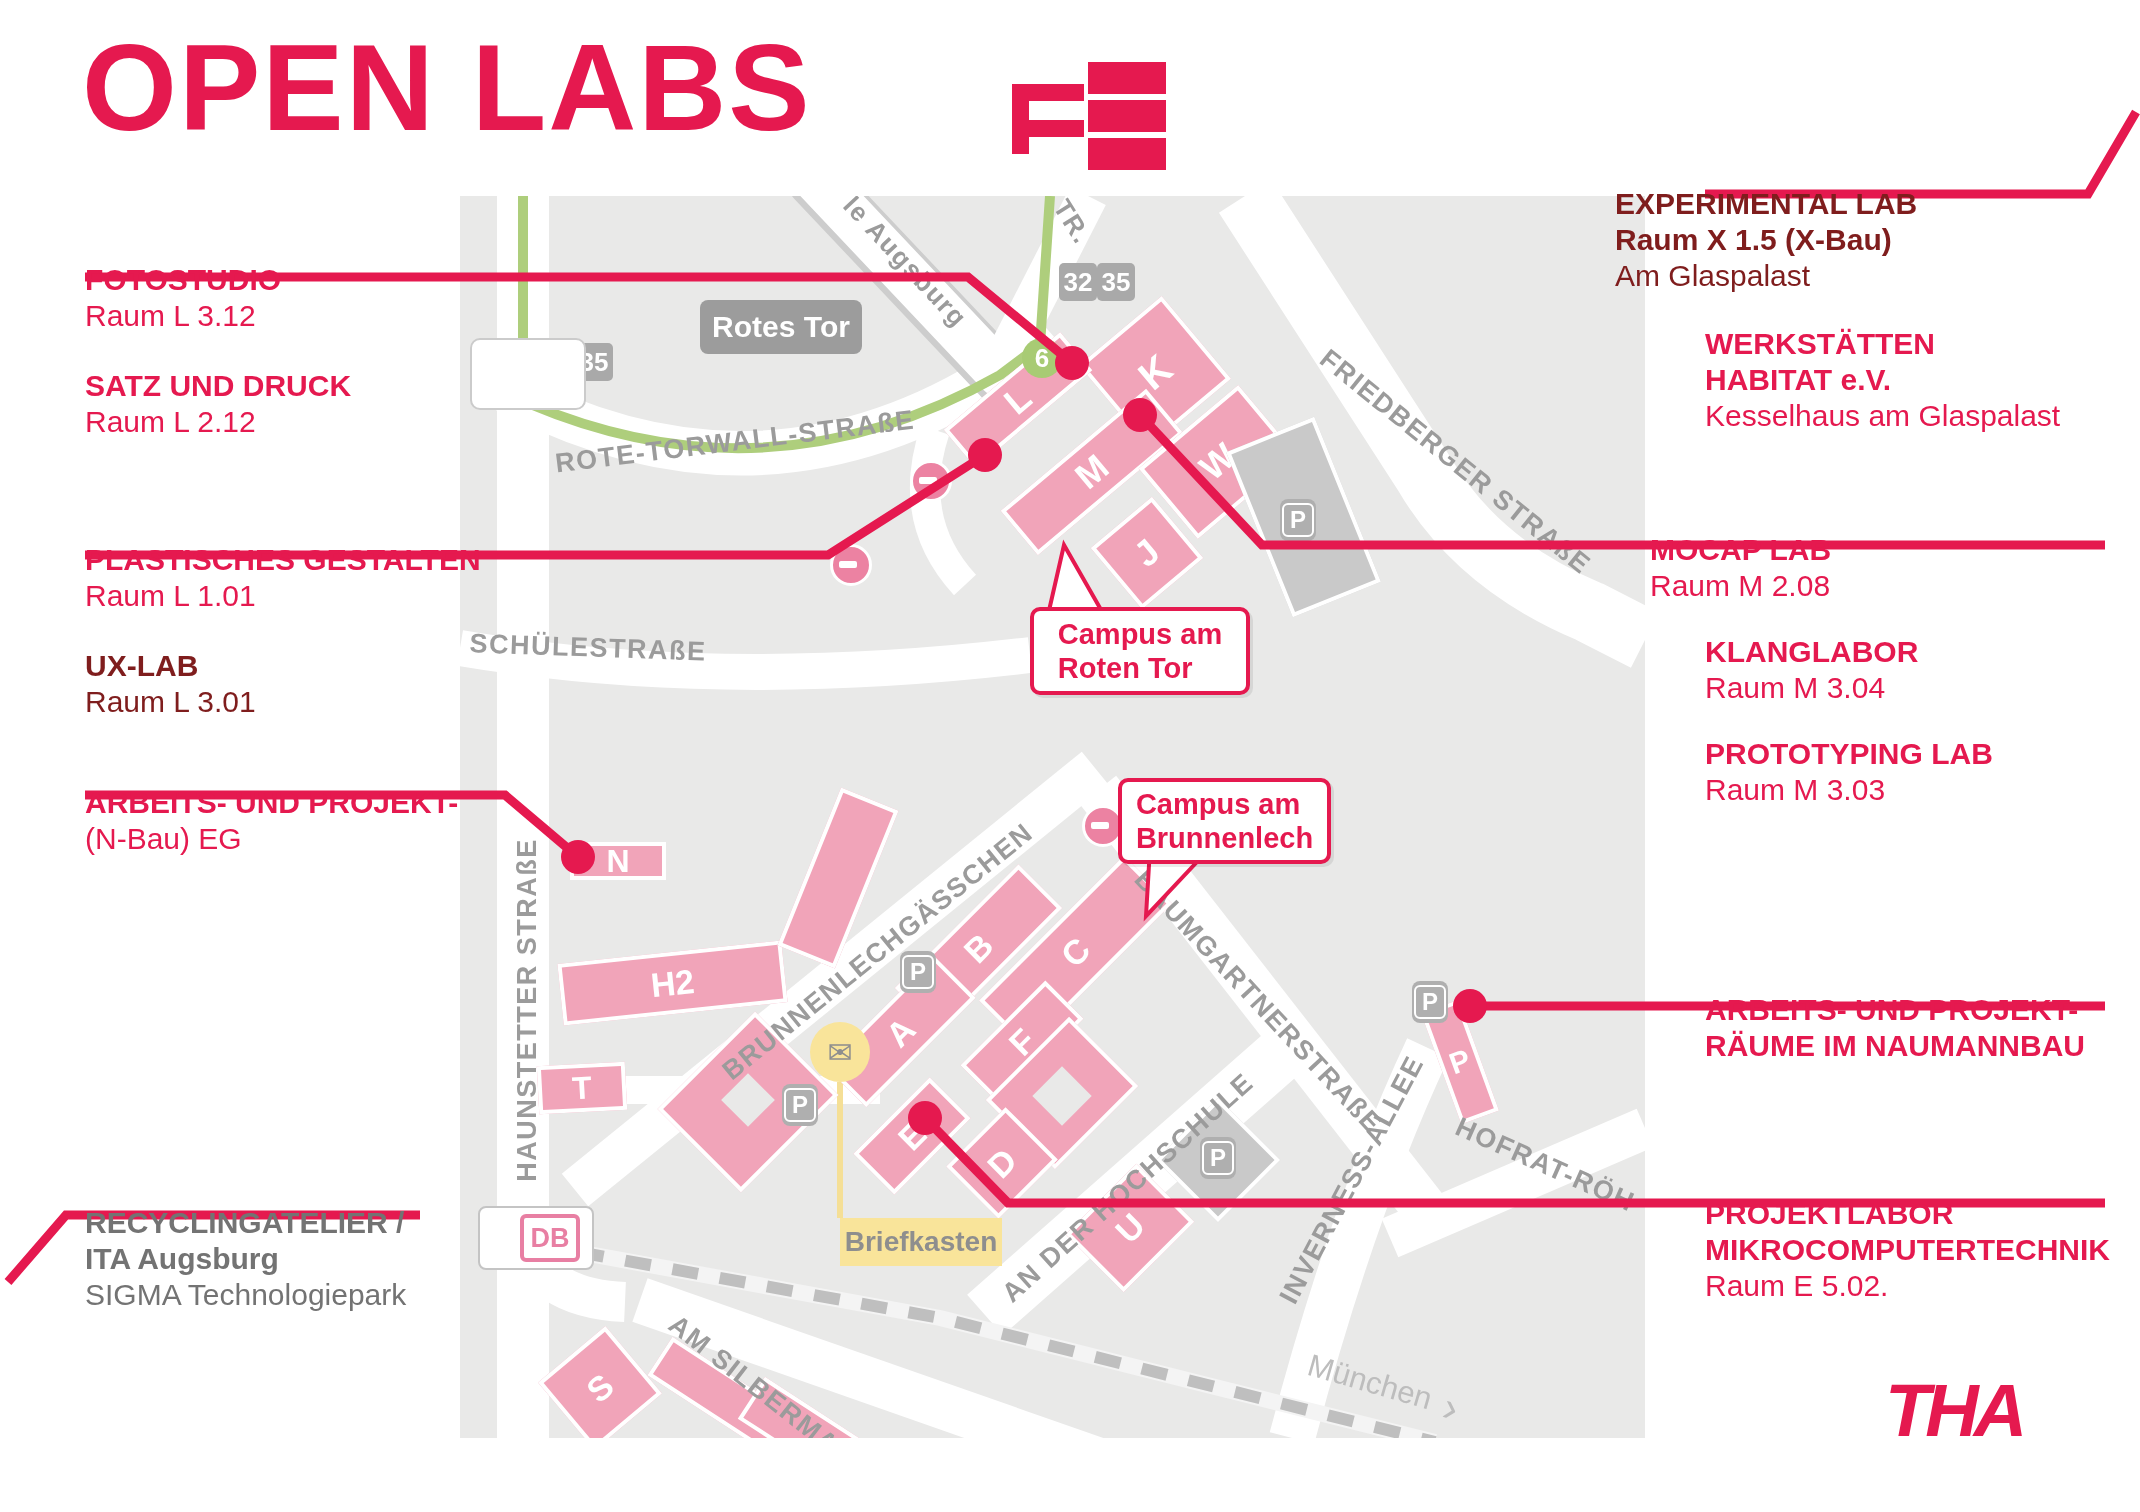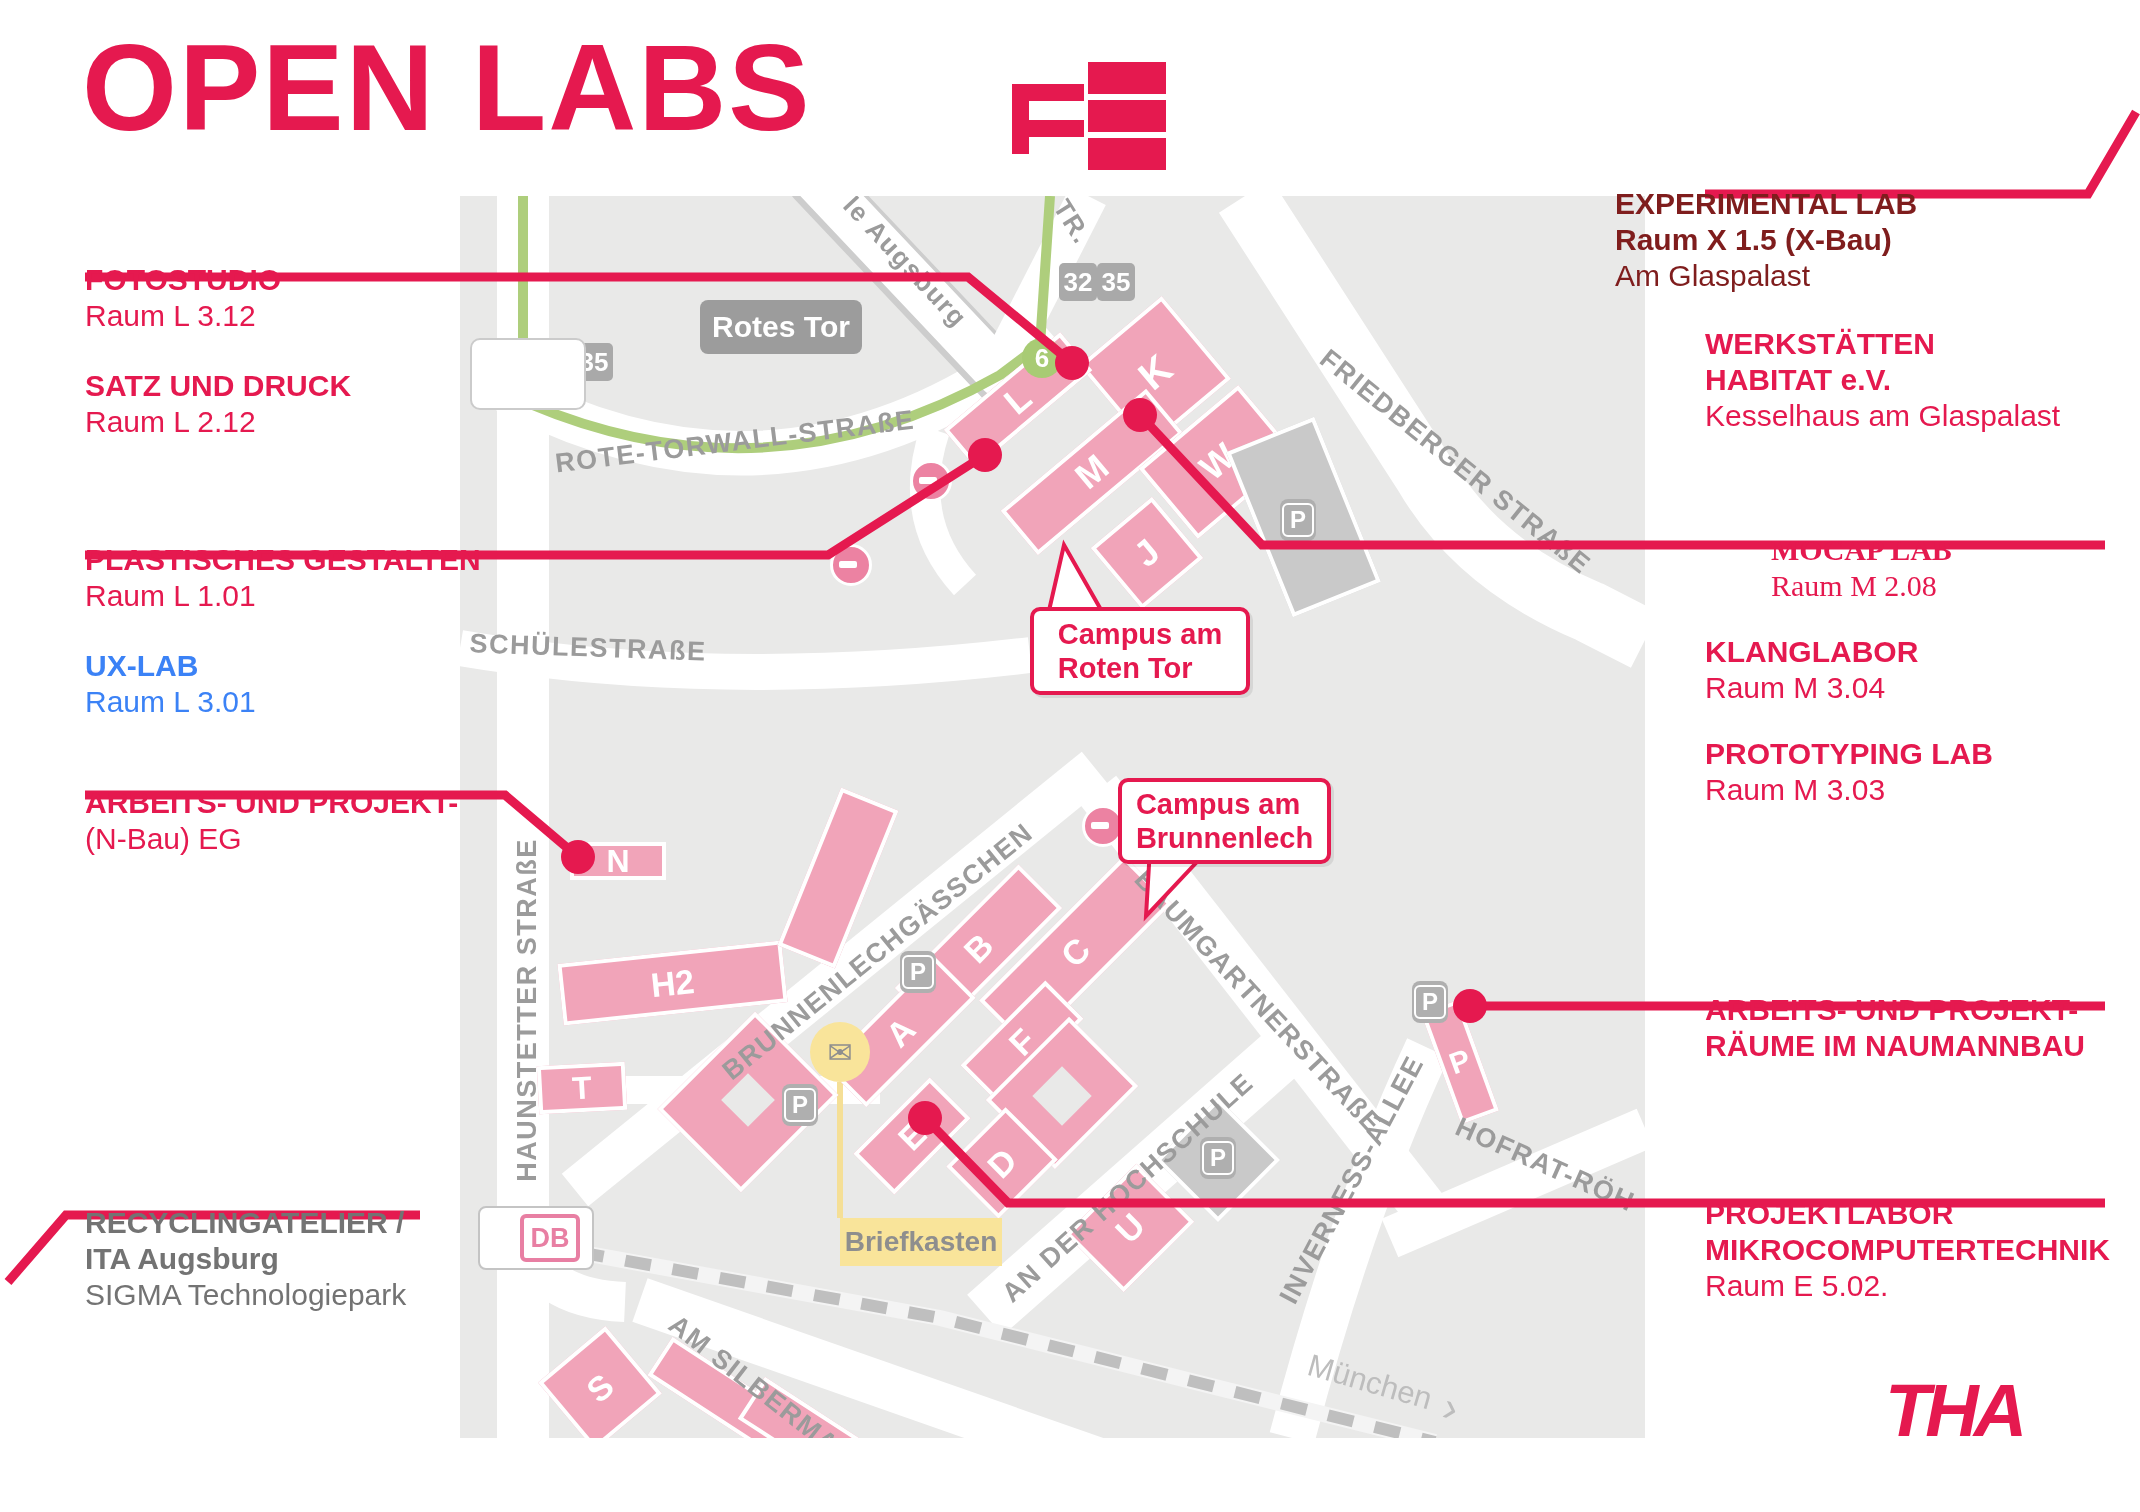--- a/index.html
+++ b/index.html
@@ -228,26 +228,26 @@
       <polyline points="1470,1006 2105,1006" fill="none" stroke="#E5194F" stroke-width="9"></polyline>
       <circle cx="1470" cy="1006" r="17" fill="#E5194F"></circle>
       <polyline points="925,1118 1008,1203 2105,1203" fill="none" stroke="#E5194F" stroke-width="9"></polyline>
       <circle cx="925" cy="1118" r="17" fill="#E5194F"></circle>
     </svg>
 
 <div id="labels-layer">
       <div class="lbl" style="left: 85px; top: 262px; color: rgb(229, 25, 79);"><div class="b">FOTOSTUDIO</div><div class="r">Raum L 3.12</div></div>
       <div class="lbl" style="left: 85px; top: 368px; color: rgb(229, 25, 79);"><div class="b">SATZ UND DRUCK</div><div class="r">Raum L 2.12</div></div>
       <div class="lbl" style="left: 85px; top: 542px; color: rgb(229, 25, 79);"><div class="b">PLASTISCHES GESTALTEN</div><div class="r">Raum L 1.01</div></div>
-      <div class="lbl" style="left: 85px; top: 648px; color: #3b82f6;"><div class="b">UX-LAB</div><div class="r">Raum L 3.01</div></div>
+      <div class="lbl" style="left: 85px; top: 648px; color: #7f1d1d;"><div class="b">UX-LAB</div><div class="r">Raum L 3.01</div></div>
       <div class="lbl" style="left: 85px; top: 785px; color: rgb(229, 25, 79);"><div class="b">ARBEITS- UND PROJEKT-</div><div class="r">(N-Bau) EG</div></div>
       <div class="lbl" style="left: 85px; top: 1205px; color: #737373;"><div class="b">RECYCLINGATELIER /</div><div class="b">ITA Augsburg</div><div class="r">SIGMA Technologiepark</div></div>
       <div class="lbl" style="left: 1615px; top: 186px; color: #7f1d1d;"><div class="b">EXPERIMENTAL LAB</div><div class="b">Raum X 1.5 (X-Bau)</div><div class="r">Am Glaspalast</div></div>
       <div class="lbl" style="left: 1705px; top: 326px; color: rgb(229, 25, 79);"><div class="b">WERKSTÄTTEN</div><div class="b">HABITAT e.V.</div><div class="r">Kesselhaus am Glaspalast</div></div>
-      <div class="lbl" style="left: 1771px; top: 532px; color: rgb(229, 25, 79); font-family: Liberation Serif, serif;"><div class="b">MOCAP LAB</div><div class="r">Raum M 2.08</div></div>
+      <div class="lbl" style="left: 1650px; top: 532px; color: rgb(229, 25, 79);"><div class="b">MOCAP LAB</div><div class="r">Raum M 2.08</div></div>
       <div class="lbl" style="left: 1705px; top: 634px; color: rgb(229, 25, 79);"><div class="b">KLANGLABOR</div><div class="r">Raum M 3.04</div></div>
       <div class="lbl" style="left: 1705px; top: 736px; color: rgb(229, 25, 79);"><div class="b">PROTOTYPING LAB</div><div class="r">Raum M 3.03</div></div>
       <div class="lbl" style="left: 1705px; top: 992px; color: rgb(229, 25, 79);"><div class="b">ARBEITS- UND PROJEKT-</div><div class="b">RÄUME IM NAUMANNBAU</div></div>
       <div class="lbl" style="left: 1705px; top: 1196px; color: rgb(229, 25, 79);"><div class="b">PROJEKTLABOR</div><div class="b">MIKROCOMPUTERTECHNIK</div><div class="r">Raum E 5.02.</div></div>
     </div>
 
 <div id="tha" style="color: rgb(229, 25, 79);">THA</div>
 
 </div>
 

